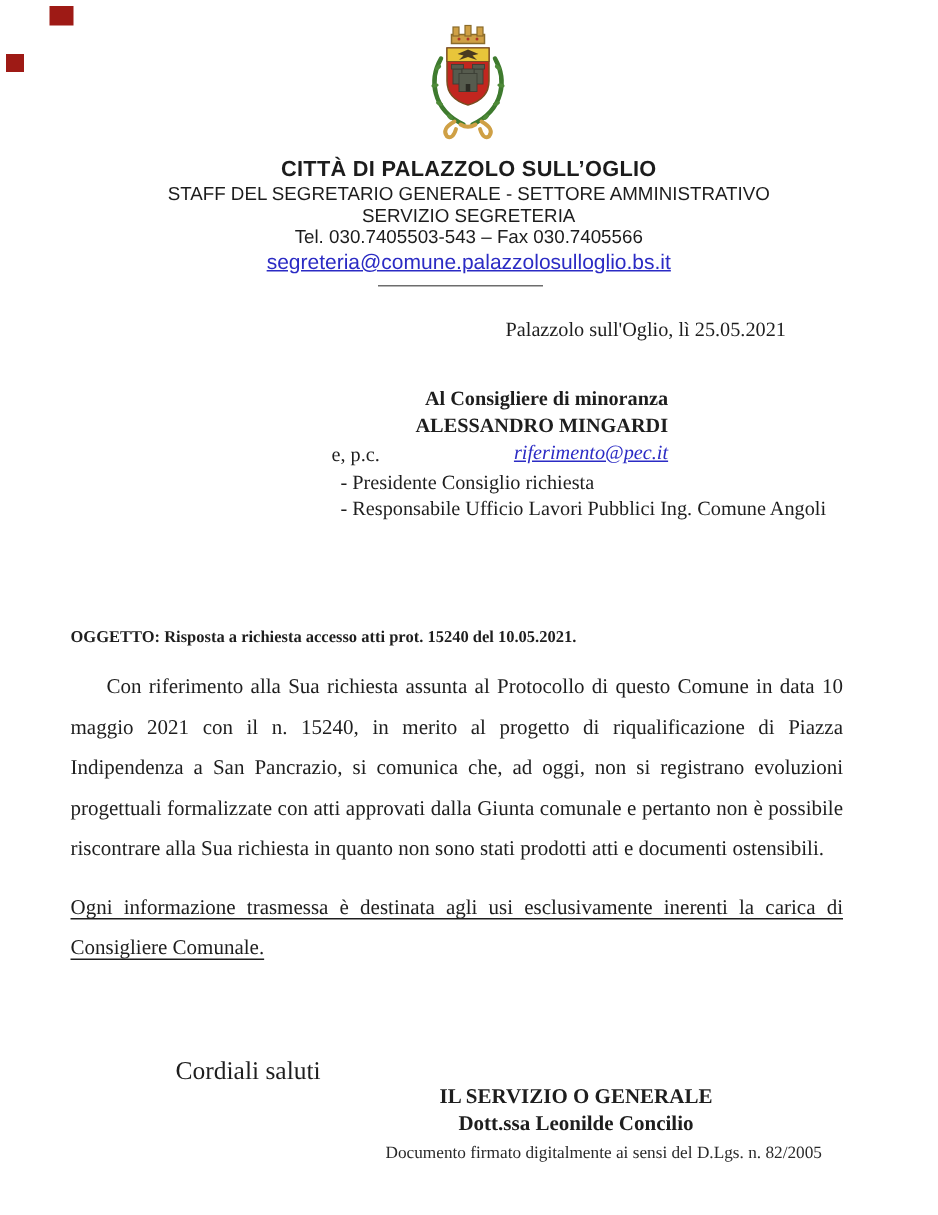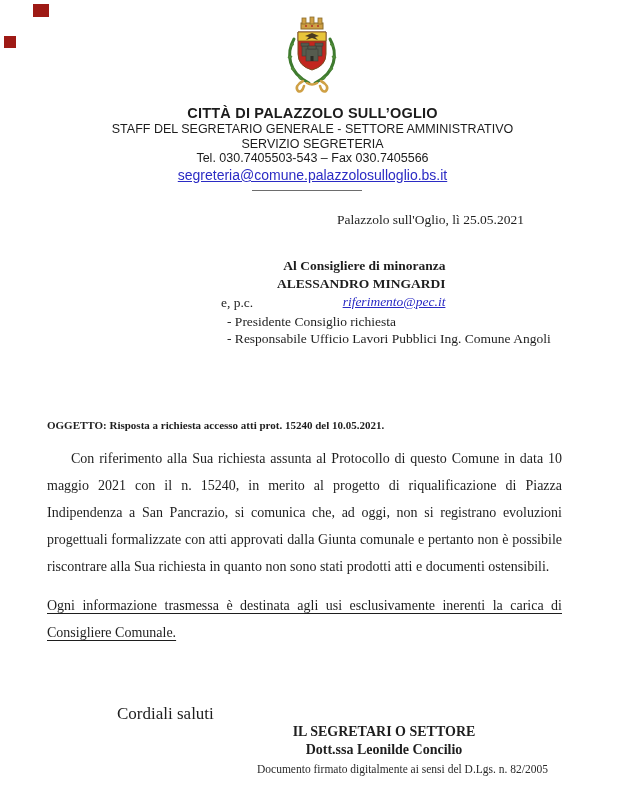--- a/index.html
+++ b/index.html
@@ -160,19 +160,19 @@
   </div>
 
   <div class="abs subject">OGGETTO: Risposta a richiesta accesso atti prot. 15240 del 10.05.2021.</div>
 
   <div class="abs para1">Con riferimento alla Sua richiesta assunta al Protocollo di questo Comune in data 10 maggio 2021 con il n. 15240, in merito al progetto di riqualificazione di Piazza Indipendenza a San Pancrazio, si comunica che, ad oggi, non si registrano evoluzioni progettuali formalizzate con atti approvati dalla Giunta comunale e pertanto non è possibile riscontrare alla Sua richiesta in quanto non sono stati prodotti atti e documenti ostensibili.</div>
   <div class="abs para2">Ogni informazione trasmessa è destinata agli usi esclusivamente inerenti la carica di Consigliere Comunale.</div>
 
   <div class="abs closing">Cordiali saluti</div>
 
   <div class="abs signature">
-    <div>IL SEGRETARI O SETTORE</div>
+    <div>IL SERVIZIO O GENERALE</div>
     <div>Dott.ssa Leonilde Concilio</div>
   </div>
 
   <div class="abs docfooter">Documento firmato digitalmente ai sensi del D.Lgs. n. 82/2005</div>
 
 </div>
 
 </body></html>

